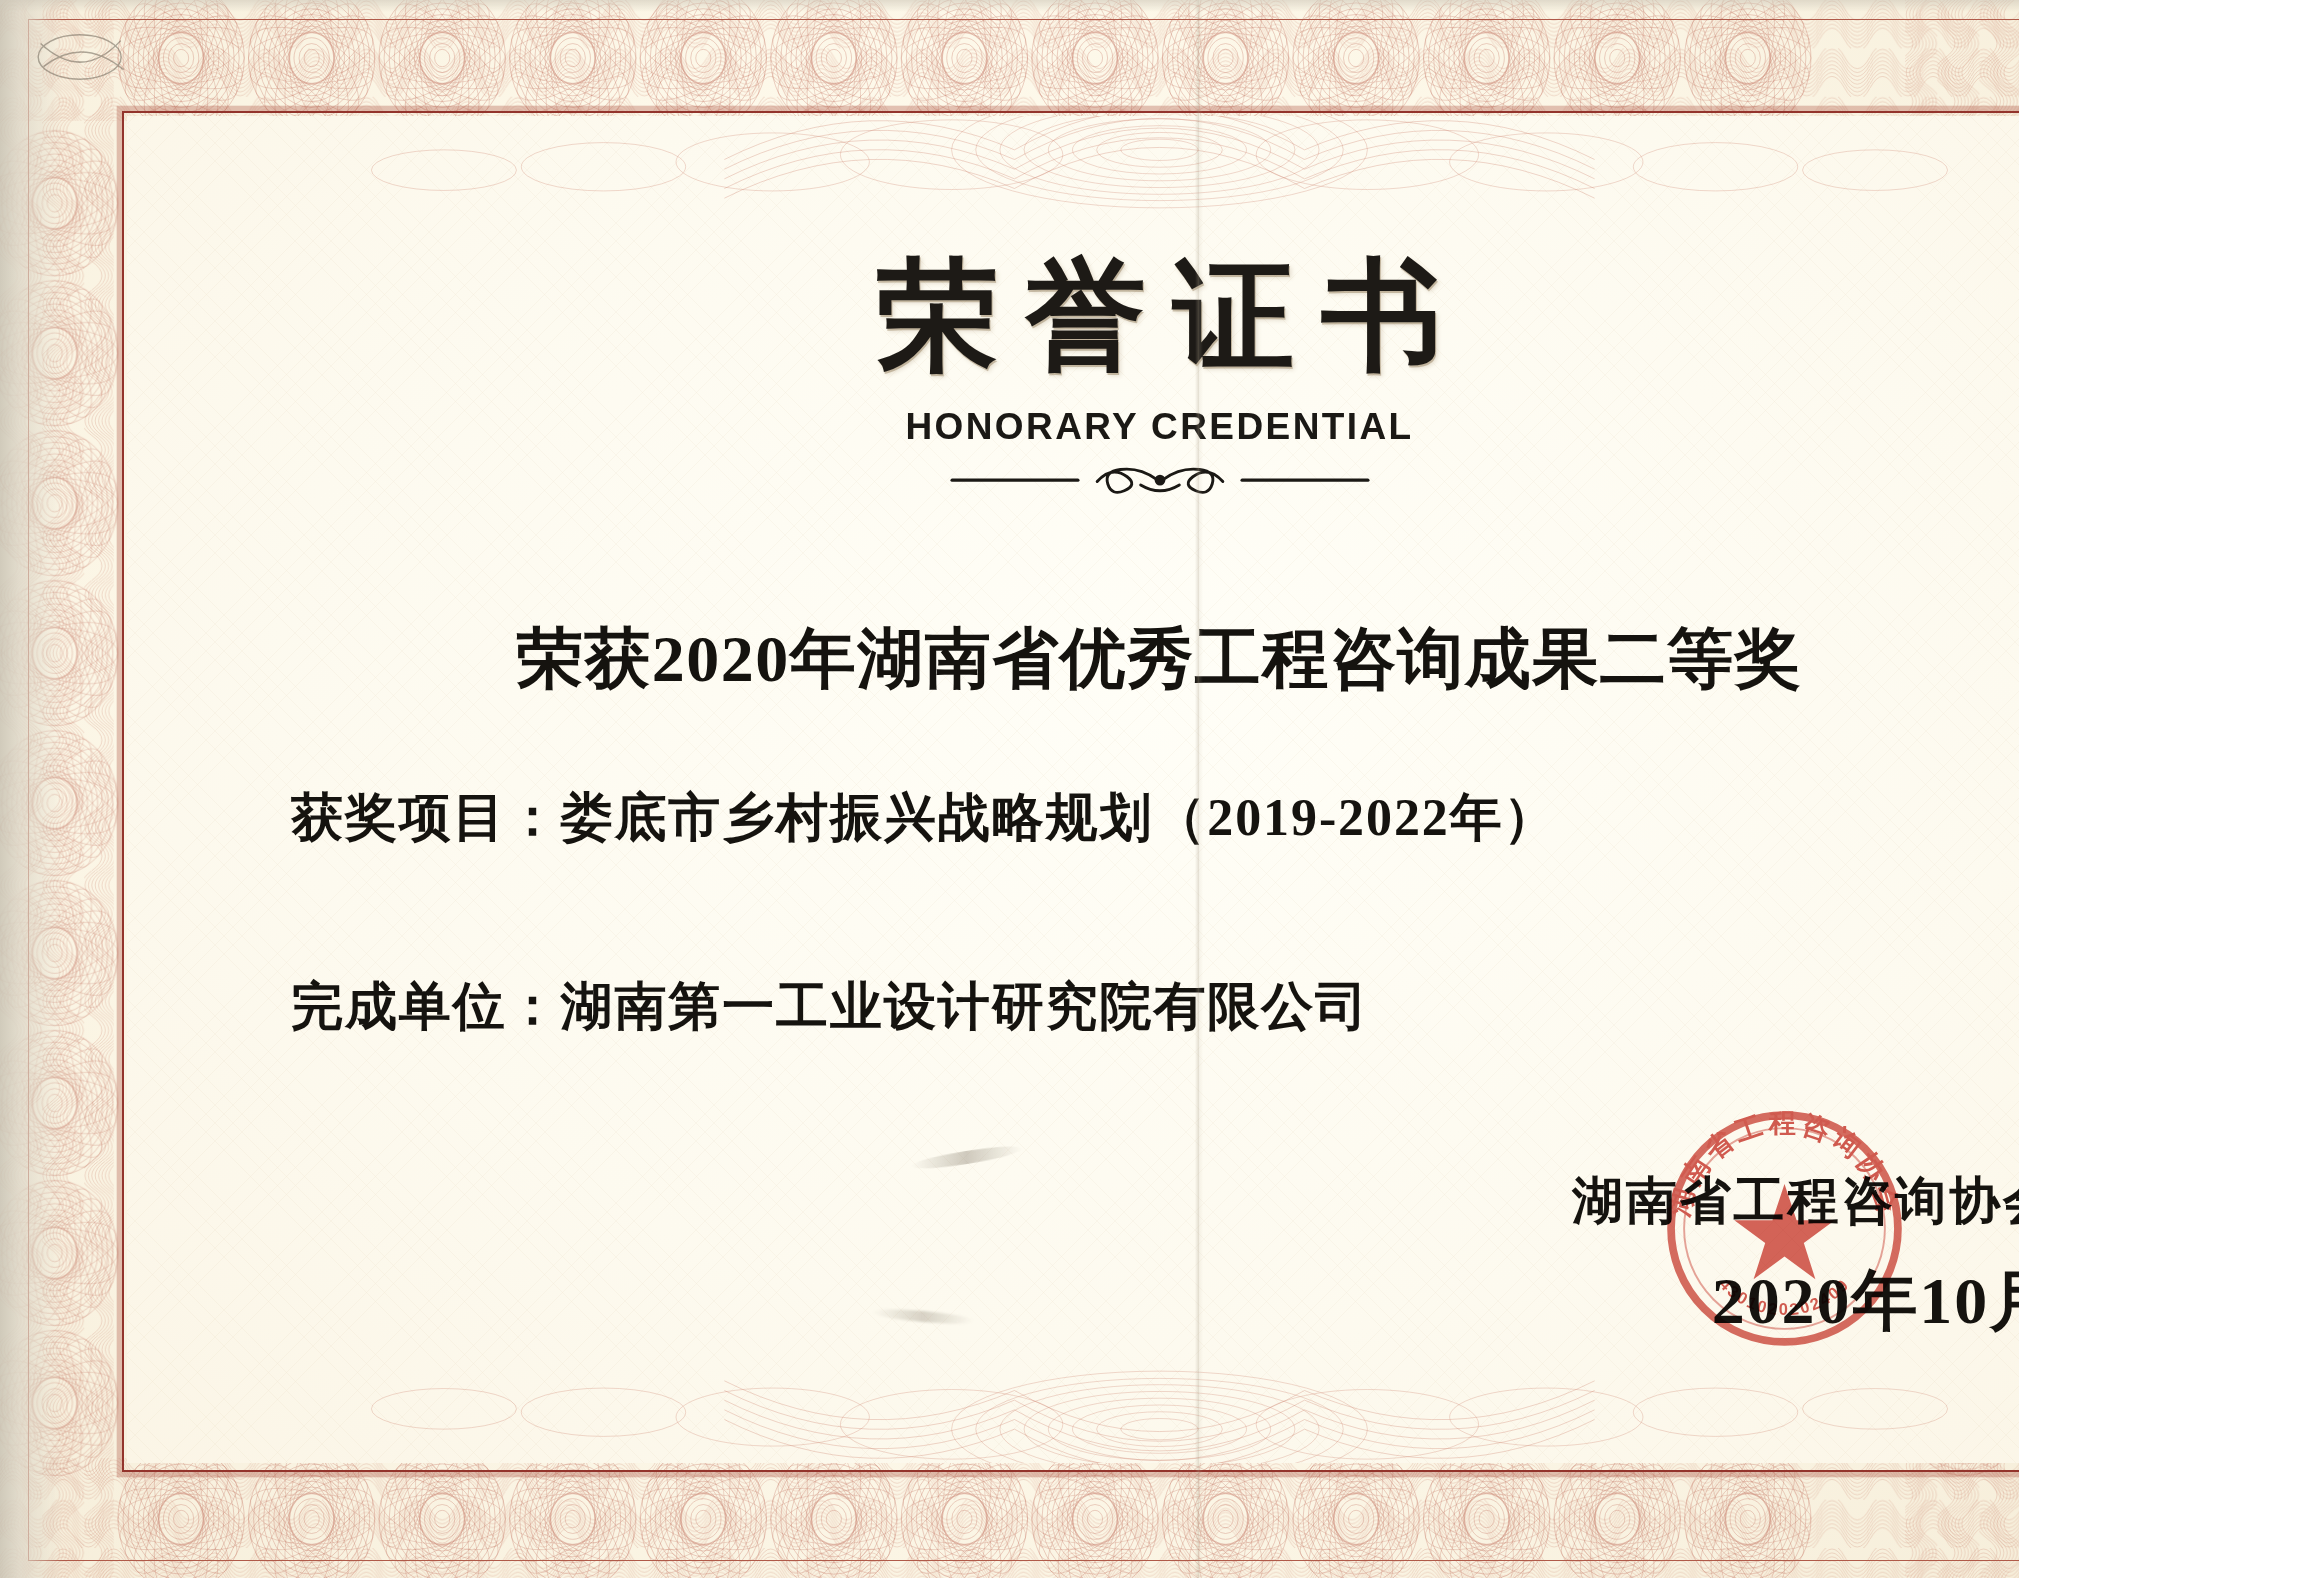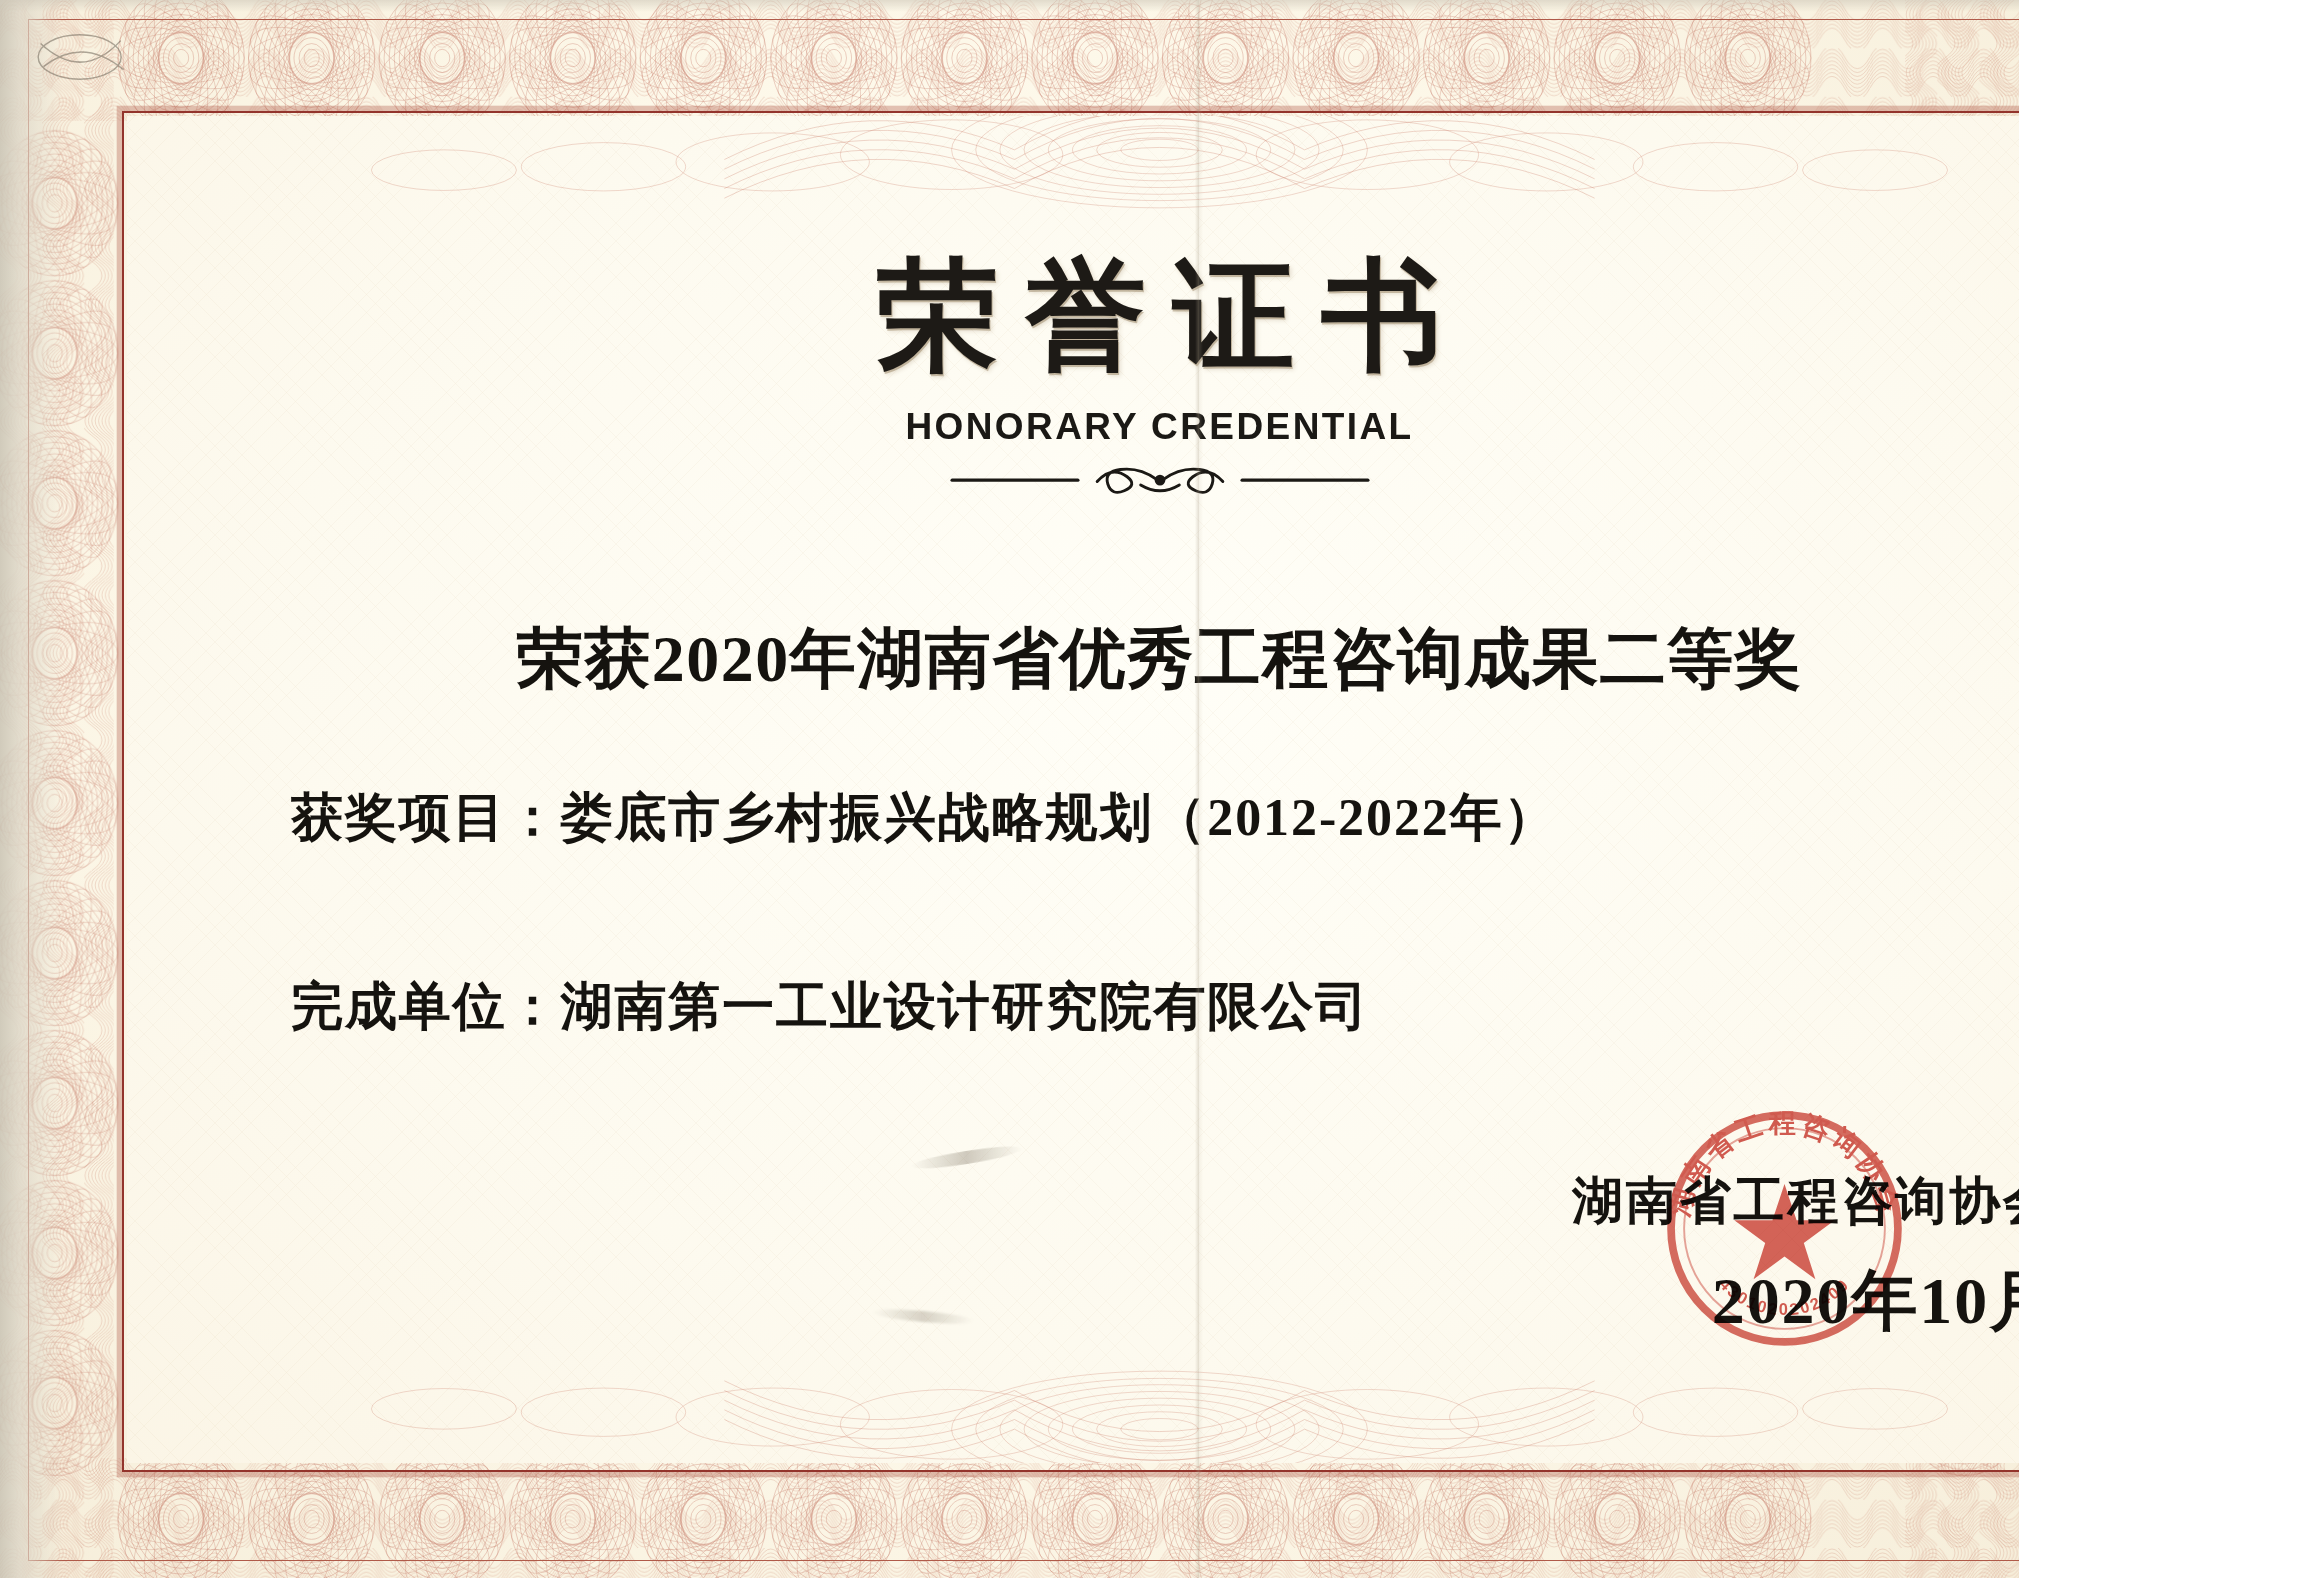--- a/index.html
+++ b/index.html
@@ -434,21 +434,21 @@
       <g stroke="#1b1915" stroke-width="6" fill="none" stroke-linecap="round">
         <path d="M470 55 q30 -34 62 -10 q22 17 -6 29 q-26 11 -34 -14 q-8 -26 26 -30 q40 -5 74 20"></path>
         <path d="M730 55 q-30 -34 -62 -10 q-22 17 6 29 q26 11 34 -14 q8 -26 -26 -30 q-40 -5 -74 20"></path>
         <path d="M560 62 q40 24 80 0"></path>
       </g>
       <circle cx="600" cy="52" r="11" fill="#1b1915"></circle>
     </svg>
 
     <div class="award-line">荣获2020年湖南省优秀工程咨询成果二等奖</div>
 
-    <div class="field-row field-project">获奖项目：娄底市乡村振兴战略规划（2012-2022年）</div>
+    <div class="field-row field-project">获奖项目：娄底市乡村振兴战略规划（2019-2022年）</div>
 
     <div class="field-row field-unit">完成单位：湖南第一工业设计研究院有限公司</div>
 
     <div class="signature-block">
       <div class="sig-org">湖南省工程咨询协会</div>
       <div class="sig-date">2020年10月</div>
     </div>
 
     <div class="blemish-1"></div>
     <div class="blemish-2"></div>

